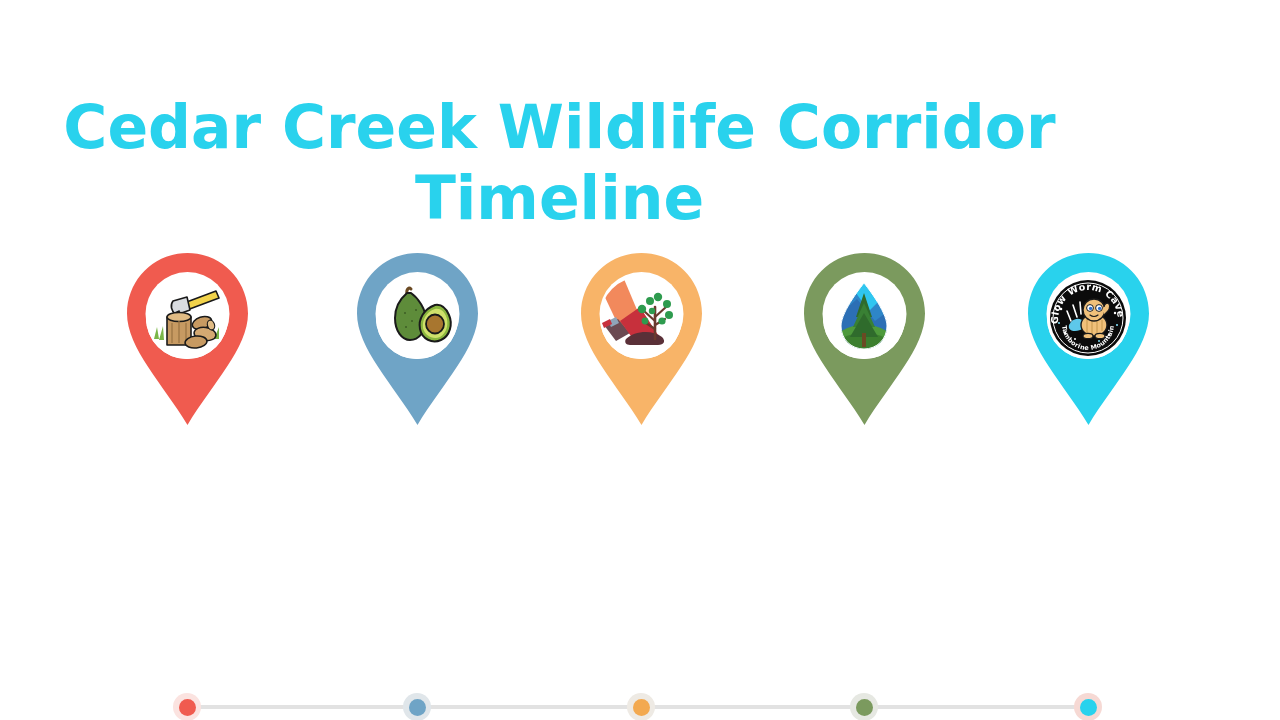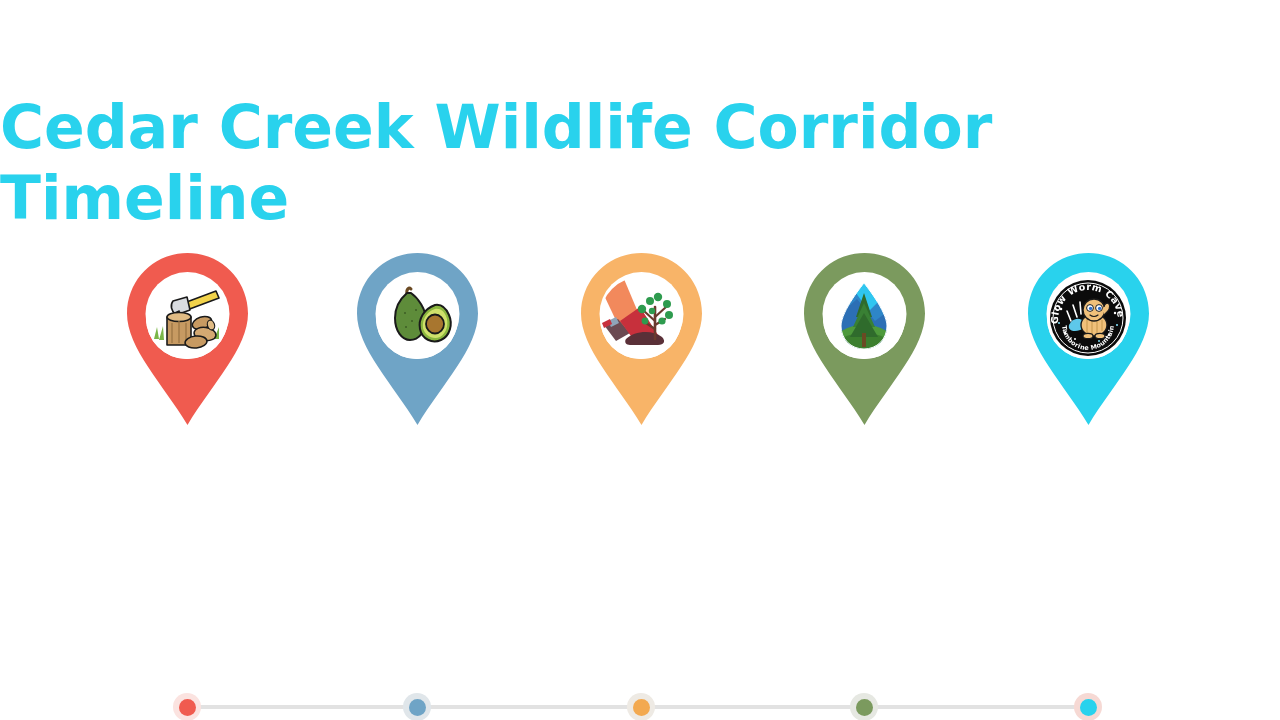--- a/index.html
+++ b/index.html
@@ -14,20 +14,21 @@
     overflow: hidden;
     position: relative;
   }
 
   
   .title {
     position: absolute;
     top: 92px;
     left: 0;
     width: 1119px;
+    text-align: center;
     font-family: "DejaVu Sans", sans-serif;
     font-weight: bold;
     font-size: 60px;
     line-height: 1.18;
     letter-spacing: 0px;
     color: #29D2ED;
     white-space: pre-line;
   }
 
   

